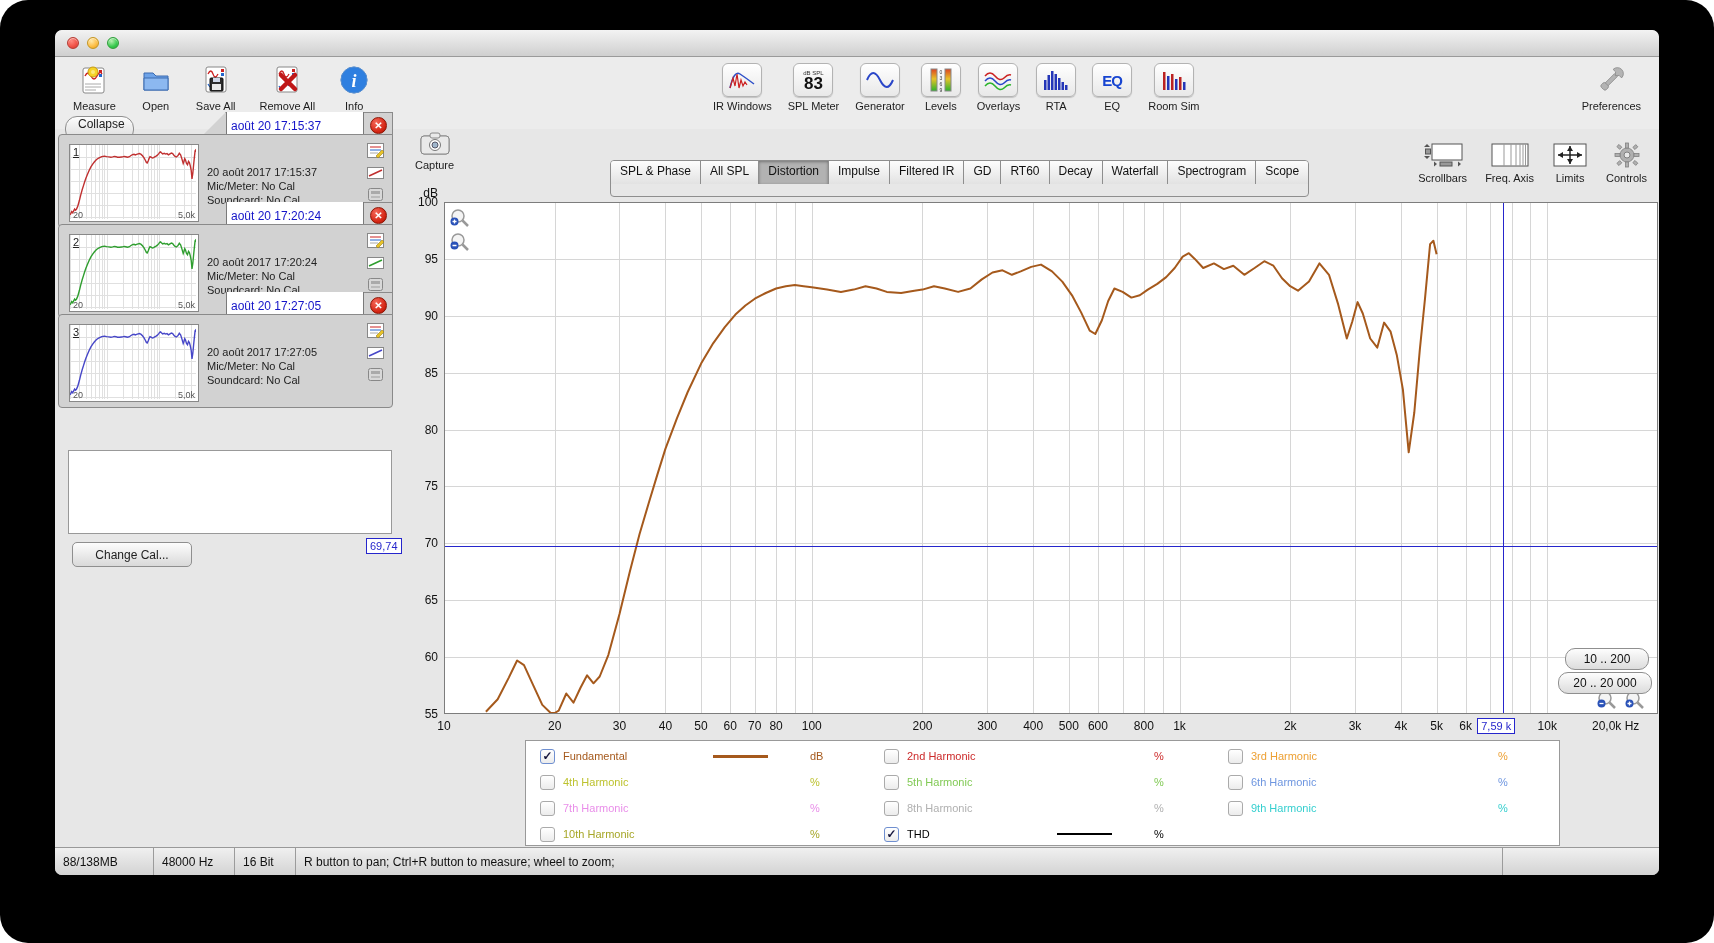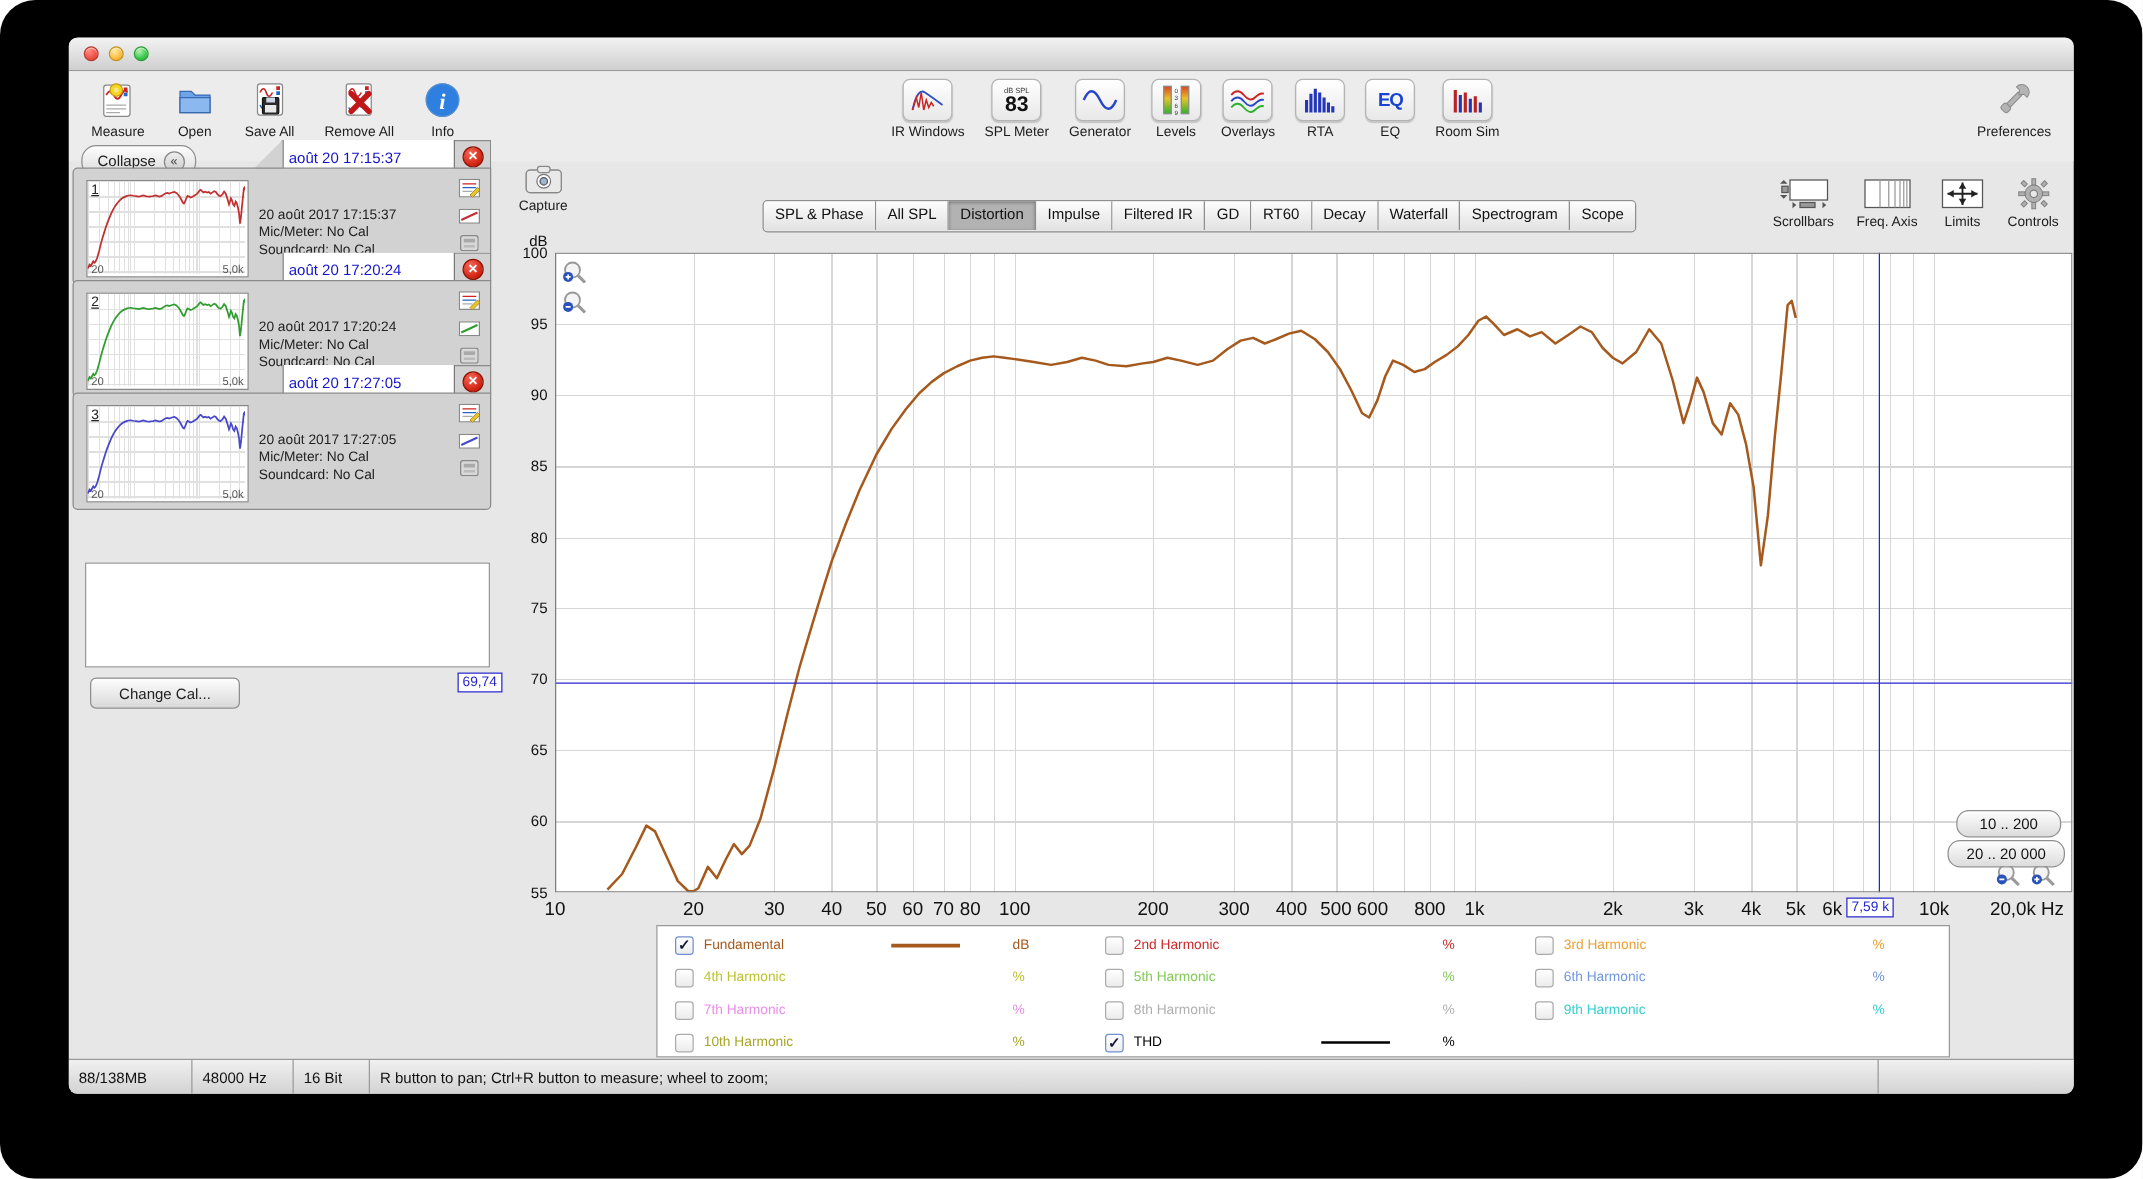--- a/index.html
+++ b/index.html
@@ -17,48 +17,48 @@
   
   .toolbar{position:absolute;left:0;top:27px;right:0;height:72px;background:#ececec;}
   .tgroup{position:absolute;top:6px;display:flex;align-items:flex-start;}
   .tbtn{display:flex;flex-direction:column;align-items:center;gap:3px;font-size:11px;color:#1c1c1c;cursor:default;}
   .tbtn .ic{height:34px;display:flex;align-items:center;justify-content:center;}
   .cicon{width:38px;height:32px;border:1px solid #b3b3b3;border-radius:6px;background:linear-gradient(#ffffff,#e8e8e8);display:flex;flex-direction:column;align-items:center;justify-content:center;box-shadow:0 1px 1px rgba(0,0,0,.18);}
   .splm{font-size:6px;color:#333;line-height:7px;}
   .splv{font-size:17px;font-weight:bold;color:#111;line-height:14px;}
   .eqtxt{font-size:15px;font-weight:bold;color:#1745d1;letter-spacing:-1px;}
   
-  .collapse-btn{position:absolute;left:10px;top:86px;height:24px;padding:0 8px 0 12px;border:1px solid #8f8f8f;border-radius:12px;background:linear-gradient(#fdfdfd,#d9d9d9);font-size:12px;color:#222;display:flex;align-items:center;gap:6px;}
+  .collapse-btn{position:absolute;left:10px;top:86px;height:24px;padding:0 8px 0 12px;border:1px solid #8f8f8f;border-radius:12px;background:linear-gradient(#fdfdfd,#d9d9d9);font-size:12px;color:#222;display:flex;align-items:center;gap:6px;flex-direction:column;}
   .collapse-circ{width:15px;height:15px;border-radius:50%;border:1px solid #888;background:linear-gradient(#eee,#ccc);font-size:10px;color:#444;display:flex;align-items:center;justify-content:center;}
   .mpanel{position:absolute;left:3px;width:335px;}
   .mheader{position:absolute;left:142px;top:0;width:193px;height:26px;background:#d2d2d2;border:1px solid #8a8a8a;border-bottom:none;box-sizing:border-box;clip-path:polygon(0 100%,26px 0,100% 0,100% 100%);display:flex;align-items:center;justify-content:flex-end;gap:6px;padding-right:5px;}
   .mname{width:128px;height:18px;border:1px solid #7a7a7a;background:#fff;color:#1414c8;font-size:12px;font-family:"Liberation Sans",sans-serif;padding:16px 4px;}
   .mclose{width:17px;height:17px;border-radius:50%;background:radial-gradient(circle at 35% 30%,#f4695a,#d42614 65%,#a61505);border:1px solid #8c1404;box-sizing:border-box;color:#fff;font-size:10px;font-weight:bold;display:flex;align-items:center;justify-content:center;line-height:1;}
   .mbody{position:absolute;left:0;top:22px;width:335px;height:94px;background:#d2d2d2;border:1px solid #8a8a8a;border-radius:4px 0 4px 4px;box-sizing:border-box;}
   .mthumb{position:absolute;left:10px;top:9px;width:128px;height:76px;background:#fff;border:1px solid #888;}
   .mthumb svg{position:absolute;left:0;top:0;}
   .mnum{position:absolute;left:3px;top:1px;font-size:11px;color:#222;text-decoration:underline;}
   .mmin{position:absolute;left:3px;bottom:1px;font-size:9px;color:#555;}
   .mmax{position:absolute;right:3px;bottom:1px;font-size:9px;color:#555;}
   .minfo{position:absolute;left:148px;top:14px;width:150px;font-size:11px;color:#222;line-height:14px;margin-top:16px;}
   .mico{position:absolute;right:7px;width:20px;display:flex;flex-direction:column;gap:9px;align-items:center;}
   .notes-box{position:absolute;left:13px;top:420px;width:322px;height:82px;background:#fff;border:1px solid #999;}
   .change-cal{position:absolute;left:17px;top:512px;width:118px;height:23px;border:1px solid #8f8f8f;border-radius:5px;background:linear-gradient(#fdfdfd,#d9d9d9);font-size:12px;color:#222;display:flex;align-items:center;justify-content:center;}
   
   .capture{position:absolute;left:360px;top:102px;display:flex;flex-direction:column;align-items:center;gap:3px;font-size:11px;color:#1c1c1c;}
-  .tabs{position:absolute;left:555px;top:130px;display:flex;border:1px solid #8e8e8e;border-radius:4px;overflow:hidden;height:26px;box-sizing:border-box;}
+  .tabs{position:absolute;left:555px;top:130px;display:flex;border:1px solid #8e8e8e;border-radius:4px;overflow:hidden;height:37px;box-sizing:border-box;}
   .tab{padding:3px 9px 0 9px;font-size:12px;color:#111;background:linear-gradient(#fdfdfd,#e2e2e2);border-right:1px solid #8e8e8e;height:23px;box-sizing:border-box;}
   .tab:last-child{border-right:none;}
   .tab.active{background:#b2b2b2;box-shadow:inset 0 1px 3px rgba(0,0,0,.35);}
   .gbtns{position:absolute;right:12px;top:112px;display:flex;gap:18px;}
   .gbtn{display:flex;flex-direction:column;align-items:center;gap:4px;font-size:11px;color:#1c1c1c;}
   
   .chart-wrap{position:absolute;left:389px;top:172px;width:1214px;height:512px;background:#fff;}
   .ylab{position:absolute;width:44px;text-align:right;font-size:12px;color:#111;}
-  .xlab{position:absolute;font-size:15px;color:#111;white-space:nowrap;}
+  .xlab{position:absolute;font-size:12px;color:#111;white-space:nowrap;}
   .axis-title{position:absolute;left:339px;top:156px;width:44px;text-align:right;font-size:12px;color:#111;}
   .cursor-box{position:absolute;border:1px solid #2626cc;background:#fff;color:#2626cc;font-size:11px;padding:0 3px;line-height:14px;}
   .range-btn{position:absolute;border:1px solid #8f8f8f;border-radius:10px;background:linear-gradient(#fdfdfd,#dcdcdc);font-size:12px;color:#111;display:flex;align-items:center;justify-content:center;}
   .zoomico{position:absolute;width:22px;height:22px;}
   
   .legend{position:absolute;left:470px;top:710px;width:1033px;height:104px;background:#fff;border:1px solid #999;}
   .lcell{position:absolute;width:336px;height:24px;display:flex;align-items:center;}
   .lcheck{position:absolute;left:10px;width:13px;height:13px;border:1px solid #aaa;border-radius:3px;background:linear-gradient(#fff,#ececec);box-sizing:content-box;display:flex;align-items:center;justify-content:center;font-size:12px;font-weight:bold;color:#14143c;}
   .lcheck.on{border-color:#6f8fd0;}
   .llabel{position:absolute;left:33px;font-size:11px;}

